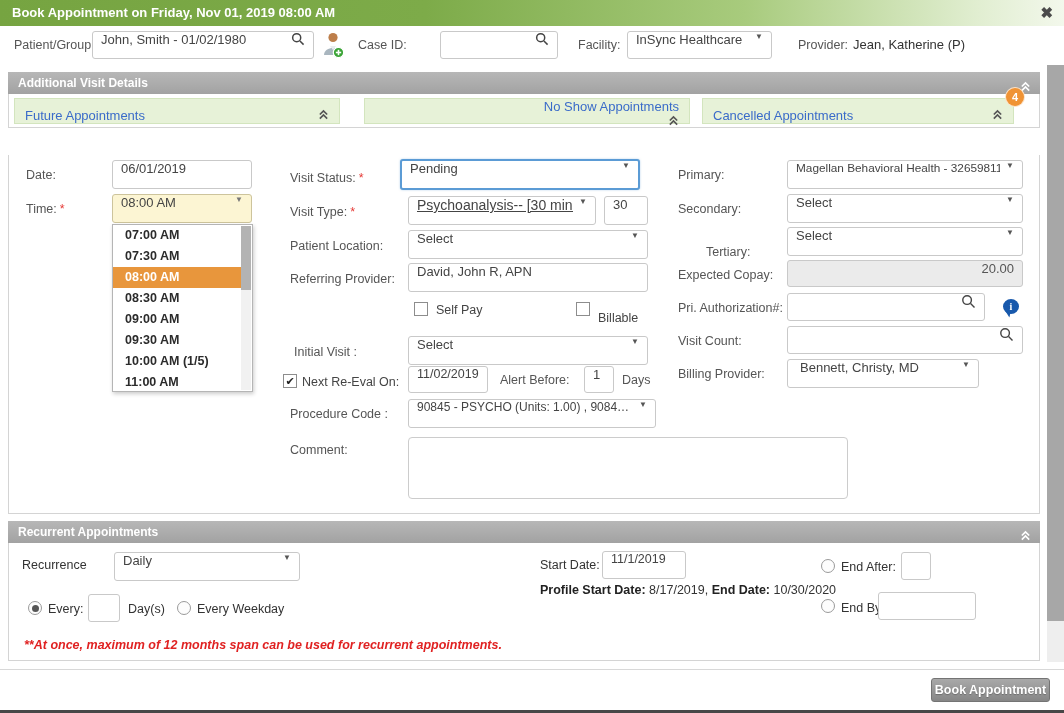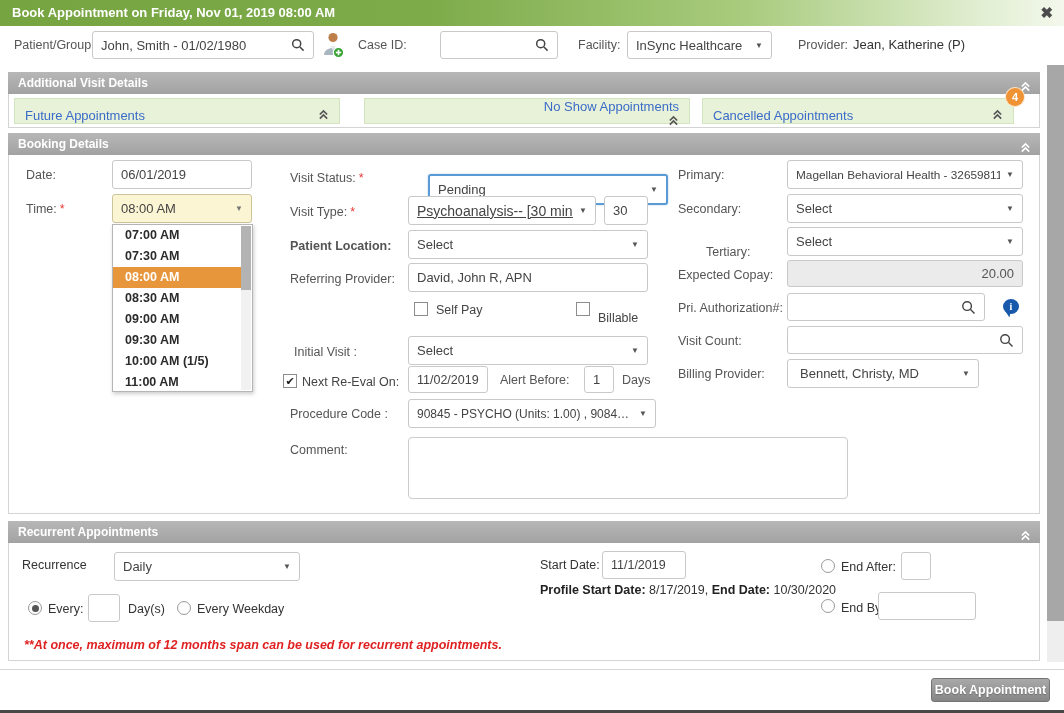--- a/index.html
+++ b/index.html
@@ -10,21 +10,21 @@
   
   .titlebar { position:absolute; left:0; top:0; width:1064px; height:26px;
     background:linear-gradient(90deg,#76a441 0%,#7dab49 40%,#a8cb7d 70%,#e1eed1 92%,#f3f8ec 100%);
     color:#fff; font-weight:bold; font-size:13px; line-height:26px; padding-left:12px; }
   .close-x { position:absolute; right:11px; top:4px; font-size:15px; font-weight:bold; color:#4b4b4b; cursor:pointer; }
 
   
   .lbl { position:absolute; font-size:12.5px; color:#555; white-space:nowrap; }
   .plain { position:absolute; font-size:13px; color:#333; white-space:nowrap; }
   .box { position:absolute; background:#fff; border:1px solid #c9c9c9; border-radius:3px;
-         display:flex; align-items:center; padding:0 8px; }
+         display:flex; padding:0 8px; }
   .box .val { font-size:13px; color:#444; white-space:nowrap; overflow:hidden; flex:1; }
   .caret { font-size:8px; color:#555; margin-left:6px; flex:none; }
   .req { color:#e53935; margin-left:3px; font-size:12.5px; }
   .sicon { flex:none; margin-left:6px; display:flex; }
   .disabled-box { background:#ebebeb; }
   .disabled-box .val { text-align:right; color:#555; }
 
   
   .sechdr { position:absolute; left:8px; width:1032px; height:22px;
     background:linear-gradient(#b7b7b7,#a2a2a2); color:#fff; font-weight:bold; font-size:12px;
@@ -169,29 +169,20 @@
     <span>Cancelled Appointments</span>
     <span class="collapse">
       <svg width="11" height="11" viewBox="0 0 12 12">
           <path d="M2 6 6 2l4 4" fill="none" stroke="currentColor" stroke-width="1.8"></path>
           <path d="M2 10.5 6 6.5l4 4" fill="none" stroke="currentColor" stroke-width="1.8"></path>
         </svg>
     </span>
   </div>
   <div class="badge" style="left:1006px; top:88px;">4</div>
 
-  <div class="sechdr" style="top:133px;">
-    <span>Booking Details</span>
-    <span class="collapse">
-      <svg width="11" height="11" viewBox="0 0 12 12">
-          <path d="M2 6 6 2l4 4" fill="none" stroke="currentColor" stroke-width="1.8"></path>
-          <path d="M2 10.5 6 6.5l4 4" fill="none" stroke="currentColor" stroke-width="1.8"></path>
-        </svg>
-    </span>
-  </div>
   <div class="secbody" style="top:155px; height:359px;"></div>
 
   <div class="lbl" style="left:26px; top:168px;">Date:</div>
   <div class="box" style="left:112px; top:160px; width:140px; height:29px;">
     <span class="val">06/01/2019</span>
   </div>
   <div class="lbl" style="left:26px; top:202px;">
     <span>Time:</span><span class="req">*</span>
   </div>
   <div class="box timecombo" style="left:112px; top:194px; width:140px; height:29px;">
@@ -208,37 +199,37 @@
     <div class="time-item">10:00 AM (1/5)</div>
     <div class="time-item">11:00 AM</div>
     <div class="time-scroll">
         <div class="time-thumb"></div>
       </div>
   </div>
 
   <div class="lbl" style="left:290px; top:171px;">
     <span>Visit Status:</span><span class="req">*</span>
   </div>
-  <div class="box" style="left:428px; top:159px; width:240px; height:31px; border:2px solid #5b9bd5; box-shadow:0 0 2px rgba(91,155,213,.5);margin-top:15px;">
+  <div class="box" style="left:400px; top:159px; width:240px; height:31px; border:2px solid #5b9bd5; box-shadow:0 0 2px rgba(91,155,213,.5);">
     <span class="val">Pending</span>
     <span class="caret">▼</span>
   </div>
 
   <div class="lbl" style="left:290px; top:205px;">
     <span>Visit Type:</span><span class="req">*</span>
   </div>
   <div class="box" style="left:408px; top:196px; width:188px; height:29px;">
     <span class="val" style="font-size:14px;text-decoration:underline;">Psychoanalysis-- [30 mins]</span>
     <span class="caret">▼</span>
   </div>
   <div class="box" style="left:604px; top:196px; width:44px; height:29px;">
     <span class="val">30</span>
   </div>
 
-  <div class="lbl" style="left:290px; top:239px;font-weight:bold;">Patient Location:</div>
+  <div class="lbl" style="left:290px; top:239px;">Patient Location:</div>
   <div class="box" style="left:408px; top:230px; width:240px; height:29px;">
     <span class="val">Select</span>
     <span class="caret">▼</span>
   </div>
 
   <div class="lbl" style="left:290px; top:272px;">Referring Provider:</div>
   <div class="box" style="left:408px; top:263px; width:240px; height:29px;">
     <span class="val">David, John R, APN</span>
   </div>
 

